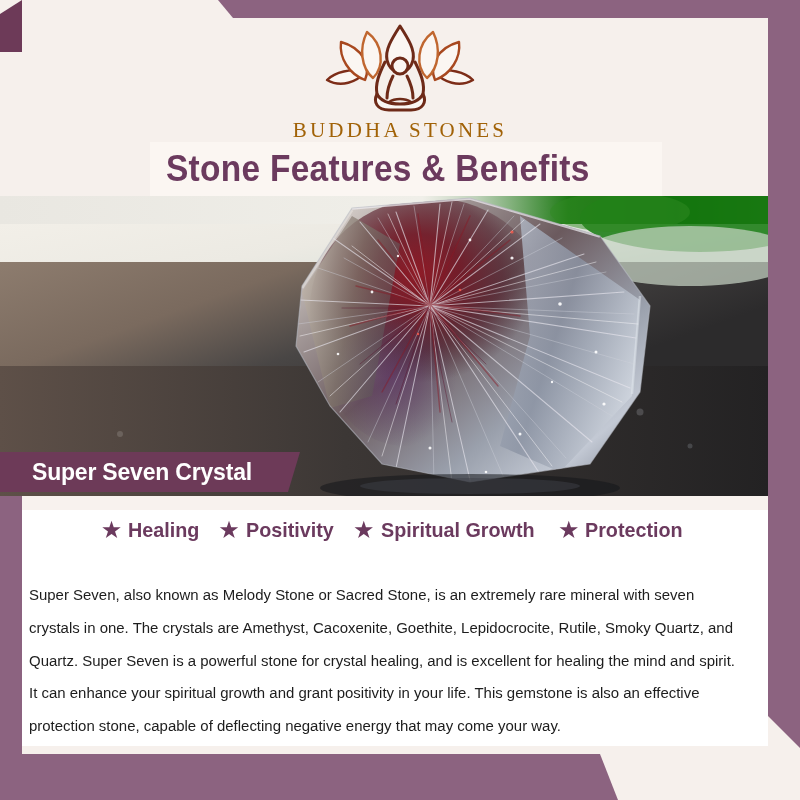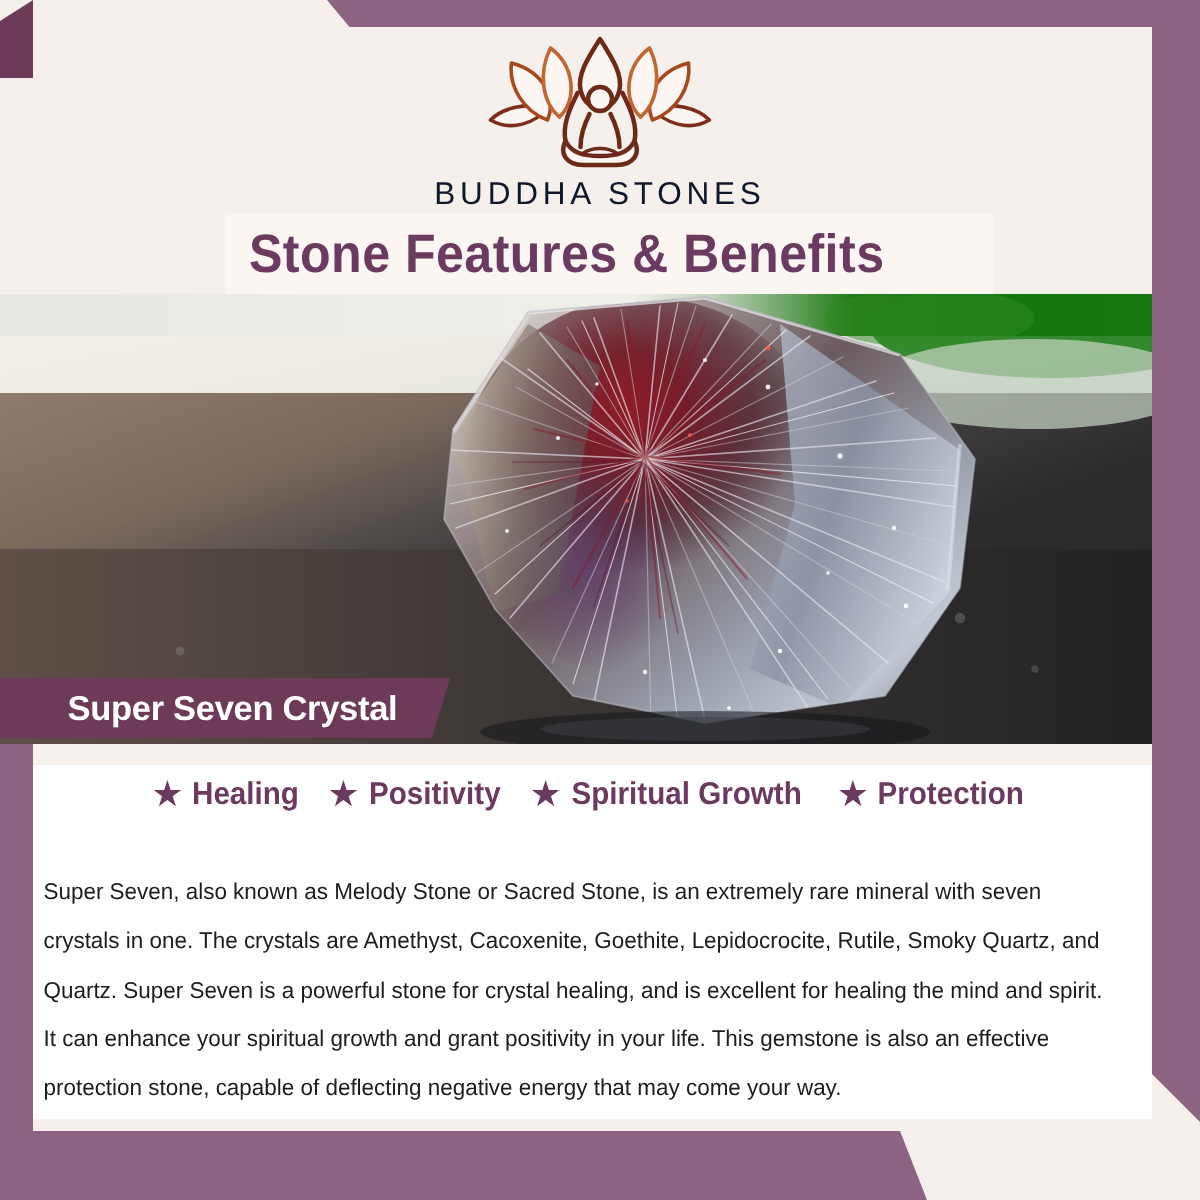--- a/index.html
+++ b/index.html
@@ -32,21 +32,21 @@
     background:#6d3a58;
     clip-path:polygon(0 14px,22px 0,22px 52px,0 52px);
   }
 
   
   #header{position:absolute;left:0;top:0;width:800px;height:196px;}
   #logo-wrap{position:absolute;left:0;top:22px;width:800px;text-align:center;}
   #logo-mark{display:block;margin:0 auto;}
   #brand-name{
     margin-top:4px;font-size:21px;letter-spacing:3.2px;
-    font-family:Liberation Sans, sans-serif;color:#0f172a;font-weight:400;
+    font-family:Liberation Serif, serif;color:#a16207;font-weight:400;
   }
 
   #title-plate{
     position:absolute;left:150px;top:142px;width:512px;height:54px;
     background:#fbf6f2;display:flex;align-items:center;justify-content:flex-start;
   }
   #title-text{
     font-size:36px;font-weight:bold;color:#6b3a5e;
     font-family:"Liberation Sans Narrow","Liberation Sans",sans-serif;
     transform:scaleX(0.93);transform-origin:center;letter-spacing:0.3px;
@@ -57,21 +57,21 @@
   #hero{position:absolute;left:0;top:196px;width:768px;height:300px;overflow:hidden;background:#3a3634;}
   #hero svg{display:block;width:768px;height:300px;}
 
   #caption-banner{
     position:absolute;left:0;top:452px;width:300px;height:40px;
     background:#6d3a58;
     clip-path:polygon(0 0,300px 0,288px 40px,0 40px);
     display:flex;align-items:center;
   }
   #caption-text{
-    color:#ffffff;font-size:23px;font-weight:bold;padding-left:45px;
+    color:#ffffff;font-size:23px;font-weight:bold;padding-left:32px;
     font-family:"Liberation Sans",sans-serif;letter-spacing:-0.2px;white-space:nowrap;
   }
 
   
   #panel{
     position:absolute;left:22px;top:496px;width:746px;height:250px;
     background:#ffffff;
   }
   #panel-top-tint{position:absolute;left:0;top:0;width:746px;height:14px;background:#f8f2ee;}
 

